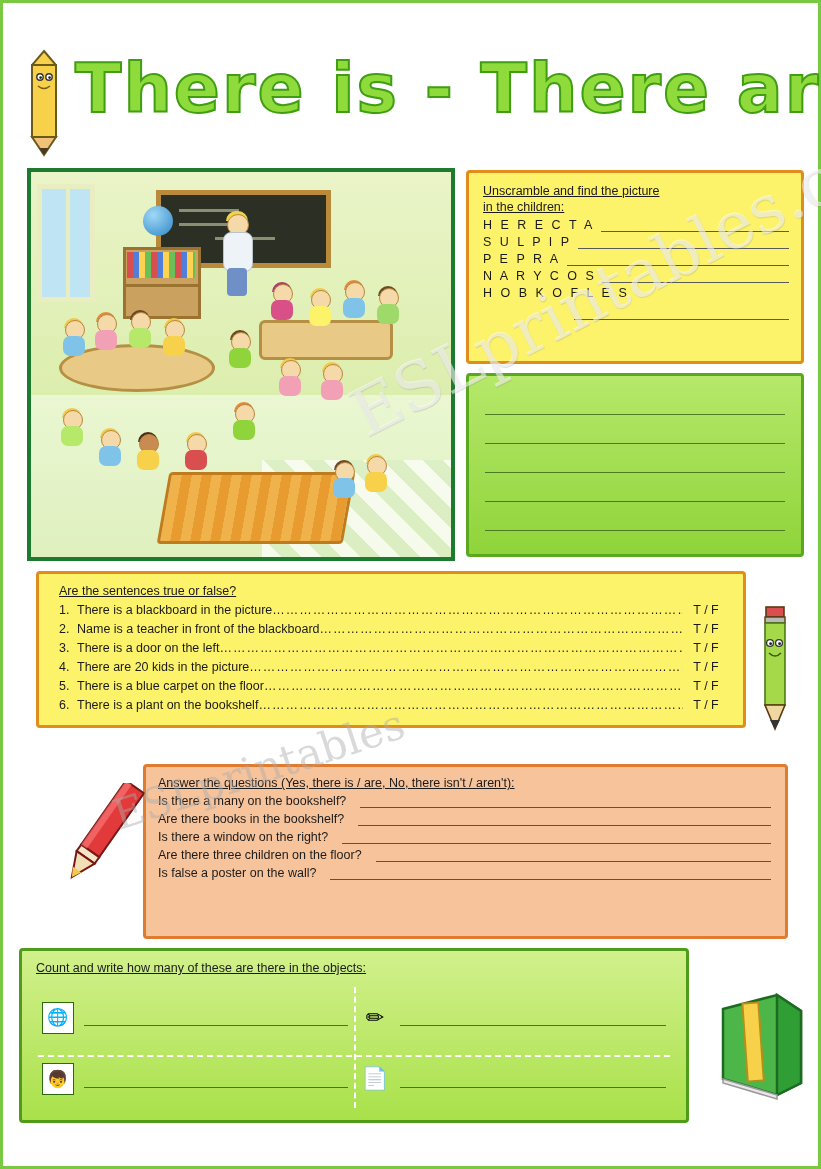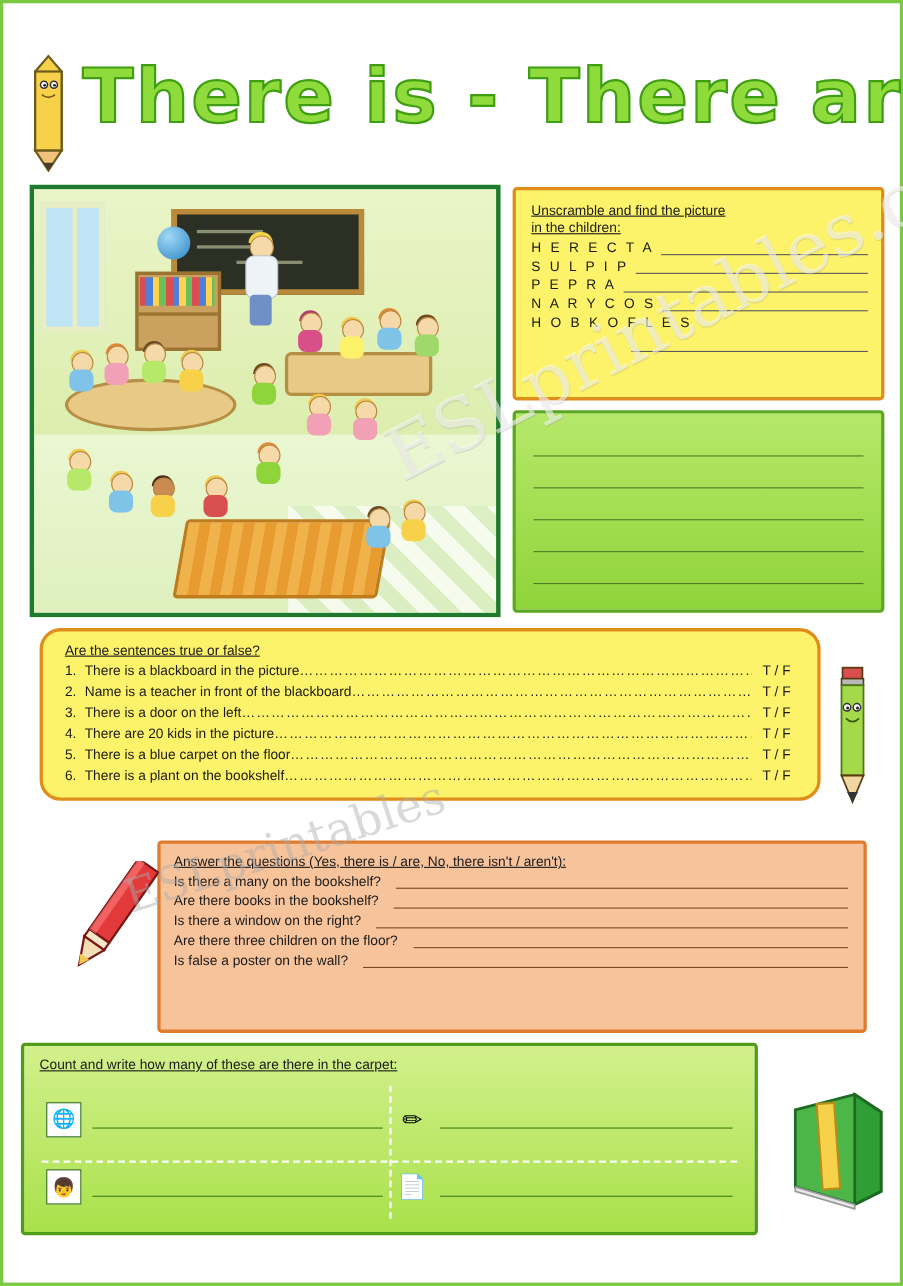--- a/index.html
+++ b/index.html
@@ -196,21 +196,21 @@
   
   #name5 { left: 463px; top: 370px; width: 338px; height: 184px; }
   #name5 .inner { padding: 10px 16px 0 16px; }
   .n5-line {
     border-bottom: 1px solid #4e7a22;
     height: 24px;
     margin-top: 4px;
   }
 
   
-  #truefalse { left: 33px; top: 568px; width: 710px; height: 157px; border-radius: 19px; }
+  #truefalse { left: 33px; top: 568px; width: 710px; height: 157px; }
   #truefalse .inner { padding: 10px 14px 0 20px; }
   .tf-row {
     display: flex; align-items: baseline;
     font-size: 12.5px; margin-top: 5px; color: #1b1b1b;
   }
   .tf-num { width: 18px; }
   .tf-dots { flex: 1; overflow: hidden; white-space: nowrap; letter-spacing: 1px; }
   .tf-ans { width: 46px; text-align: center; white-space: nowrap; }
 
   
@@ -508,21 +508,21 @@
       </div>
       <div class="aq-row">
         <span class="aq-q">Is false a poster on the wall?</span>
         <span class="aq-blank"></span>
       </div>
     </div>
   </div>
 
   <div class="box box-green-light" id="count">
     <div class="inner">
-      <div class="hdr">Count and write how many of these are there in the carpet:</div>
+      <div class="hdr">Count and write how many of these are there in the objects:</div>
       <div class="count-divider-v"></div>
       <div class="count-divider-h"></div>
       <div class="count-grid">
         <div class="count-cell">
           <span class="icon-box">🌐</span>
           <span class="cblank"></span>
         </div>
         <div class="count-cell">
           <span class="icon-plain">✏</span>
           <span class="cblank"></span>

